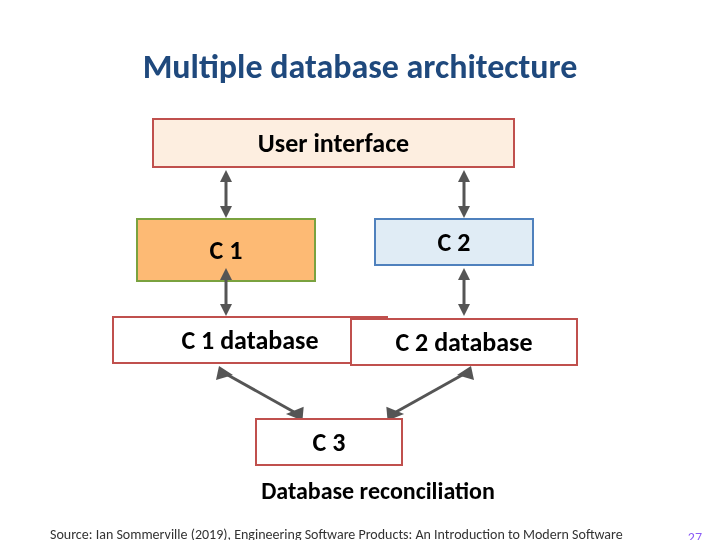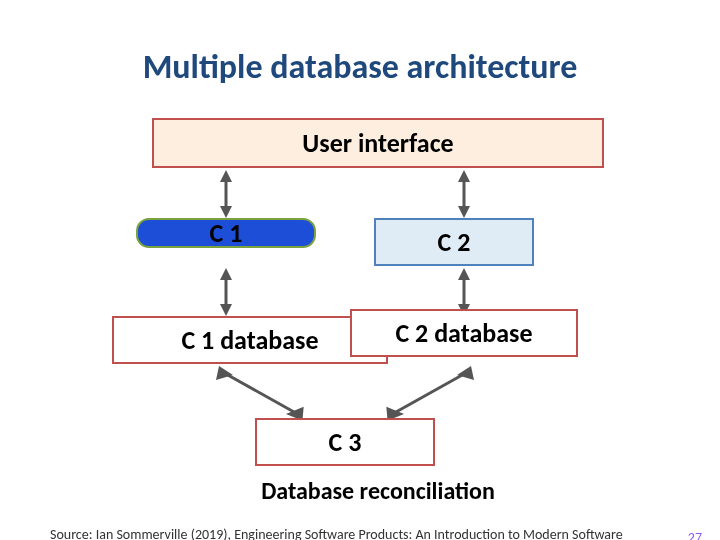--- a/index.html
+++ b/index.html
@@ -14,40 +14,40 @@
 </style>
 </head>
 <body>
 
 <div class="slide">
 
   <div class="title" style="top:20px; font-size:34px; color:#1f497d;">
     <span>Multiple database architecture</span>
   </div>
 
-  <div class="box" style="left:152px; top:92px; width:452px; height:50px; background:#fdeee0; border-color:#c0504d; font-size:26px;">
+  <div class="box" style="left:152px; top:92px; width:363px; height:50px; background:#fdeee0; border-color:#c0504d; font-size:26px;">
     <span>User interface</span>
   </div>
 
   <div class="arrow" style="left:216px; top:144px;">
     <svg width="20" height="48" viewBox="0 0 20 48">
       <line x1="10" y1="8" x2="10" y2="40" stroke="#555" stroke-width="3"></line>
       <polygon points="10,0 4,12 16,12" fill="#555"></polygon>
       <polygon points="10,48 4,36 16,36" fill="#555"></polygon>
     </svg>
   </div>
   <div class="arrow" style="left:454px; top:144px;">
     <svg width="20" height="48" viewBox="0 0 20 48">
       <line x1="10" y1="8" x2="10" y2="40" stroke="#555" stroke-width="3"></line>
       <polygon points="10,0 4,12 16,12" fill="#555"></polygon>
       <polygon points="10,48 4,36 16,36" fill="#555"></polygon>
     </svg>
   </div>
 
-  <div class="box" style="left:136px; top:192px; width:180px; height:30px; background:#1d4ed8; border-color:#7aa23f; font-size:26px;border-radius:13px;">
+  <div class="box" style="left:136px; top:192px; width:180px; height:64px; background:#fdba74; border-color:#7aa23f; font-size:26px;">
     <span>C 1</span>
   </div>
 
   <div class="box" style="left:374px; top:192px; width:160px; height:48px; background:#e0ecf5; border-color:#4f81bd; font-size:26px;">
     <span>C 2</span>
   </div>
 
   <div class="arrow" style="left:216px; top:242px;">
     <svg width="20" height="48" viewBox="0 0 20 48">
       <line x1="10" y1="8" x2="10" y2="40" stroke="#555" stroke-width="3"></line>
@@ -60,40 +60,40 @@
       <line x1="10" y1="8" x2="10" y2="40" stroke="#555" stroke-width="3"></line>
       <polygon points="10,0 4,12 16,12" fill="#555"></polygon>
       <polygon points="10,48 4,36 16,36" fill="#555"></polygon>
     </svg>
   </div>
 
   <div class="box" style="left:112px; top:290px; width:276px; height:48px; background:#fff; border-color:#c0504d; font-size:26px;">
     <span>C 1 database</span>
   </div>
 
-  <div class="box" style="left:350px; top:283px; width:228px; height:48px; background:#fff; border-color:#c0504d; font-size:26px;">
+  <div class="box" style="left:350px; top:292px; width:228px; height:48px; background:#fff; border-color:#c0504d; font-size:26px;">
     <span>C 2 database</span>
   </div>
 
   <div class="arrow" style="left:216px; top:340px;">
     <svg width="90" height="54" viewBox="0 0 90 54">
       <line x1="10" y1="8" x2="78" y2="46" stroke="#555" stroke-width="3"></line>
       <polygon points="3,0 0,14 17,9" fill="#555"></polygon>
       <polygon points="87,54 70,49 87,40" fill="#555" transform="rotate(5 80 48)"></polygon>
     </svg>
   </div>
   <div class="arrow" style="left:384px; top:340px;">
     <svg width="90" height="54" viewBox="0 0 90 54">
       <line x1="80" y1="8" x2="12" y2="46" stroke="#555" stroke-width="3"></line>
       <polygon points="87,0 90,14 73,9" fill="#555"></polygon>
       <polygon points="3,54 20,49 3,40" fill="#555" transform="rotate(-5 10 48)"></polygon>
     </svg>
   </div>
 
-  <div class="box" style="left:255px; top:392px; width:180px; height:48px; background:#fff; border-color:#c0504d; font-size:26px;">
+  <div class="box" style="left:255px; top:392px; width:148px; height:48px; background:#fff; border-color:#c0504d; font-size:26px;">
     <span>C 3</span>
   </div>
 
   <div class="title" style="top:450px; font-size:24px; color:#000;padding-left:36px;">
     <span>Database reconciliation</span>
   </div>
 
   <div class="source" style="left:50px; top:500px; width:600px;">
     <span>Source: Ian Sommerville (2019), Engineering Software Products:  An Introduction to Modern Software Engineering, Pearson.</span>
   </div>

